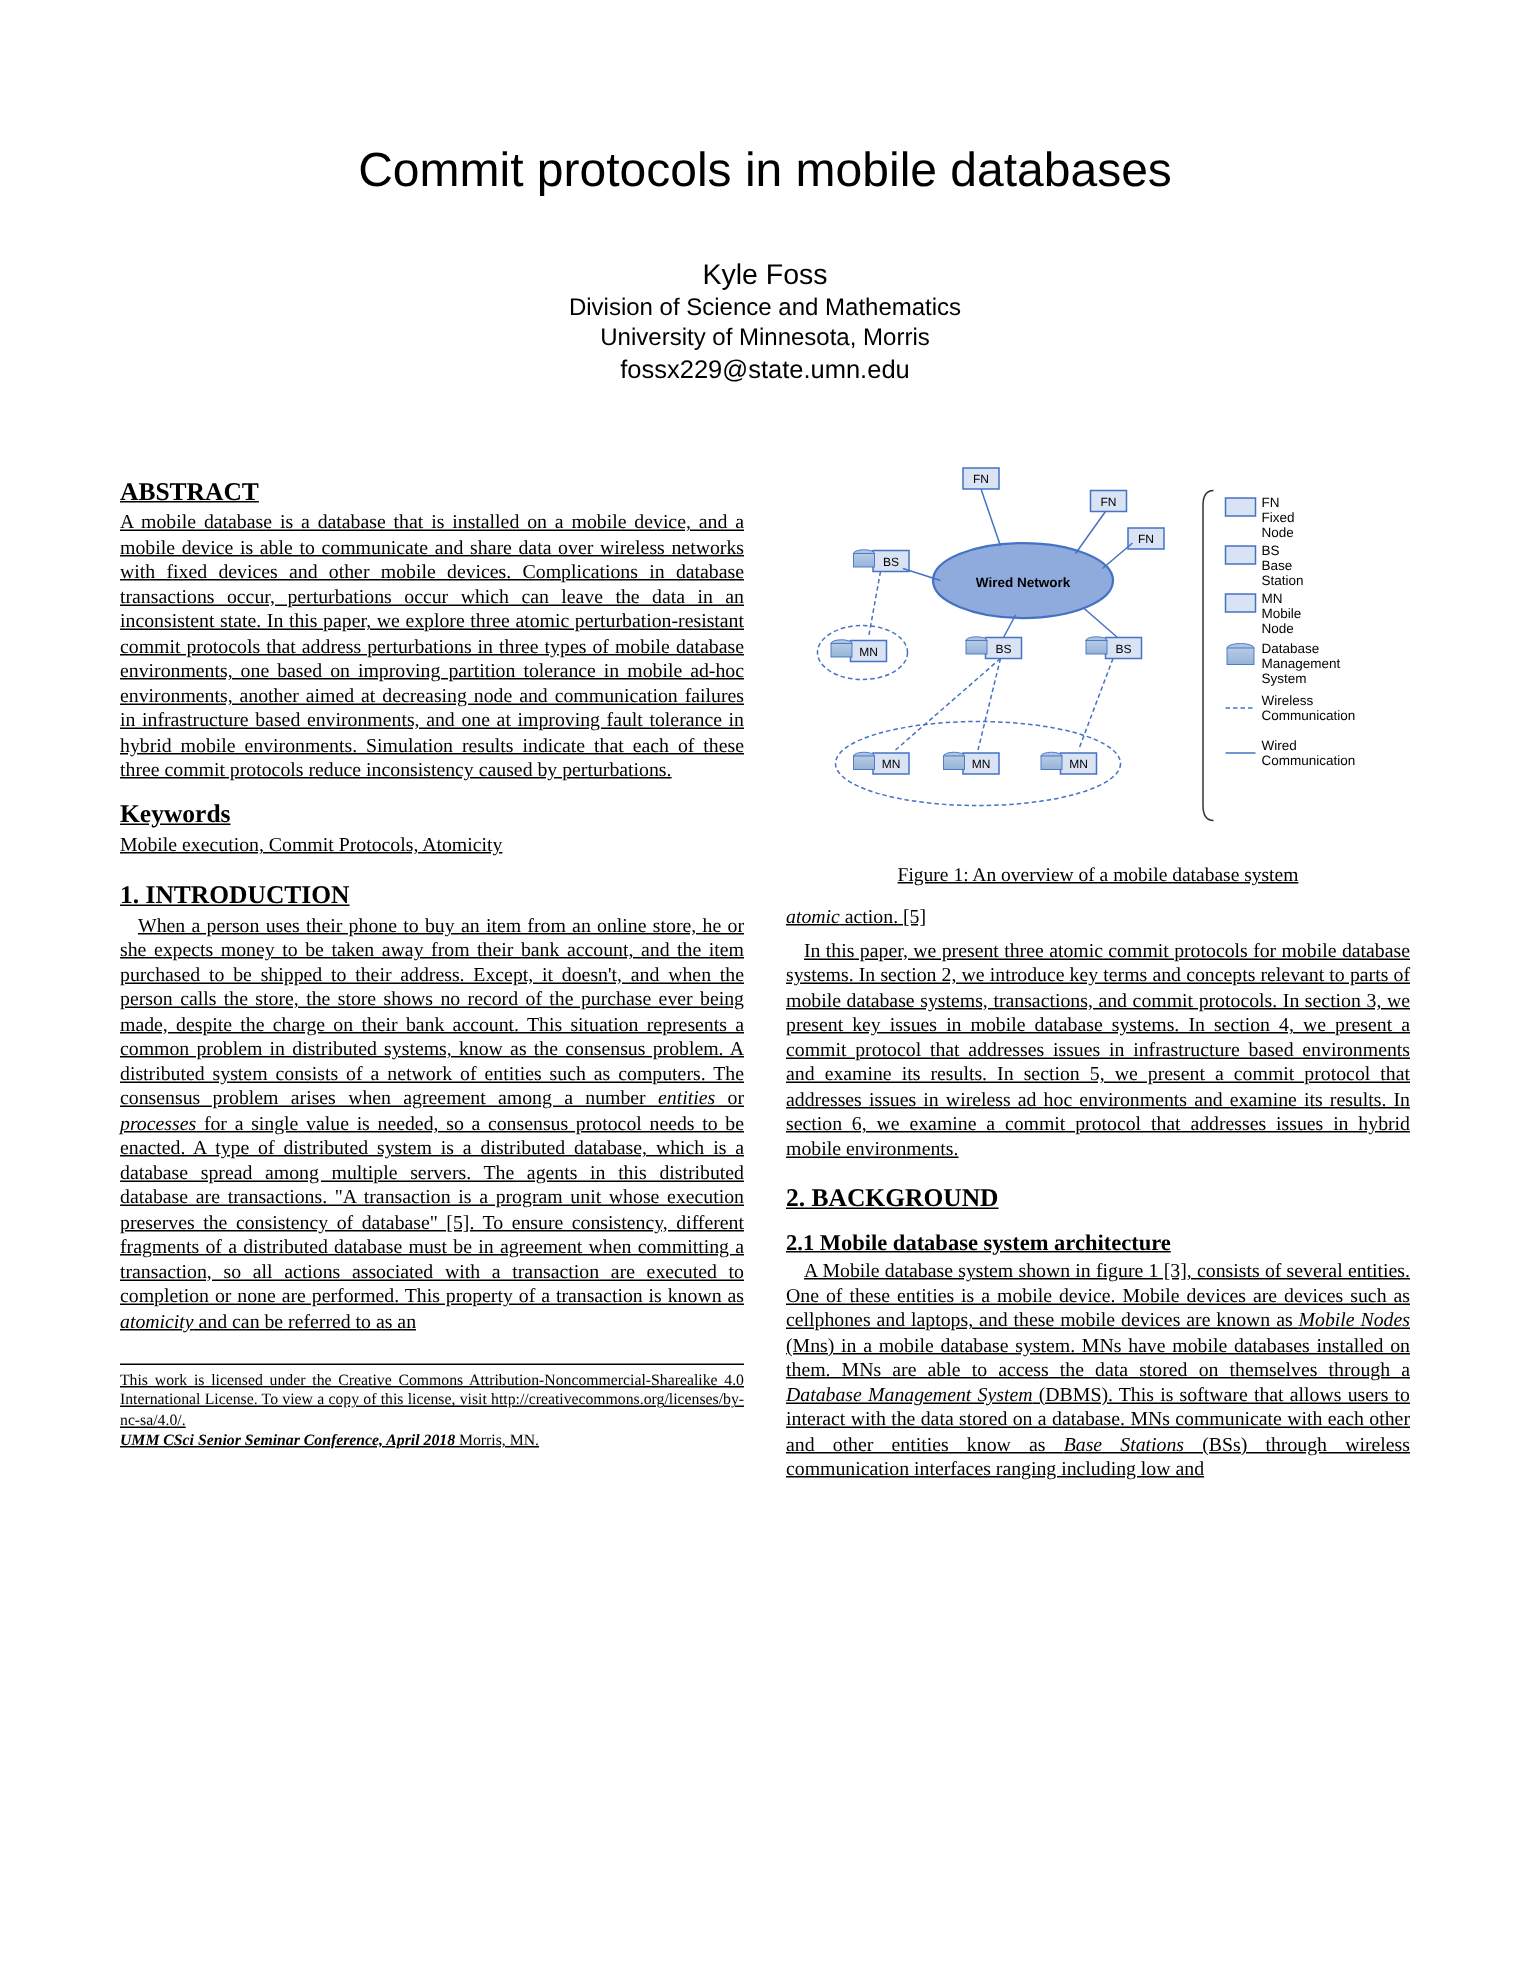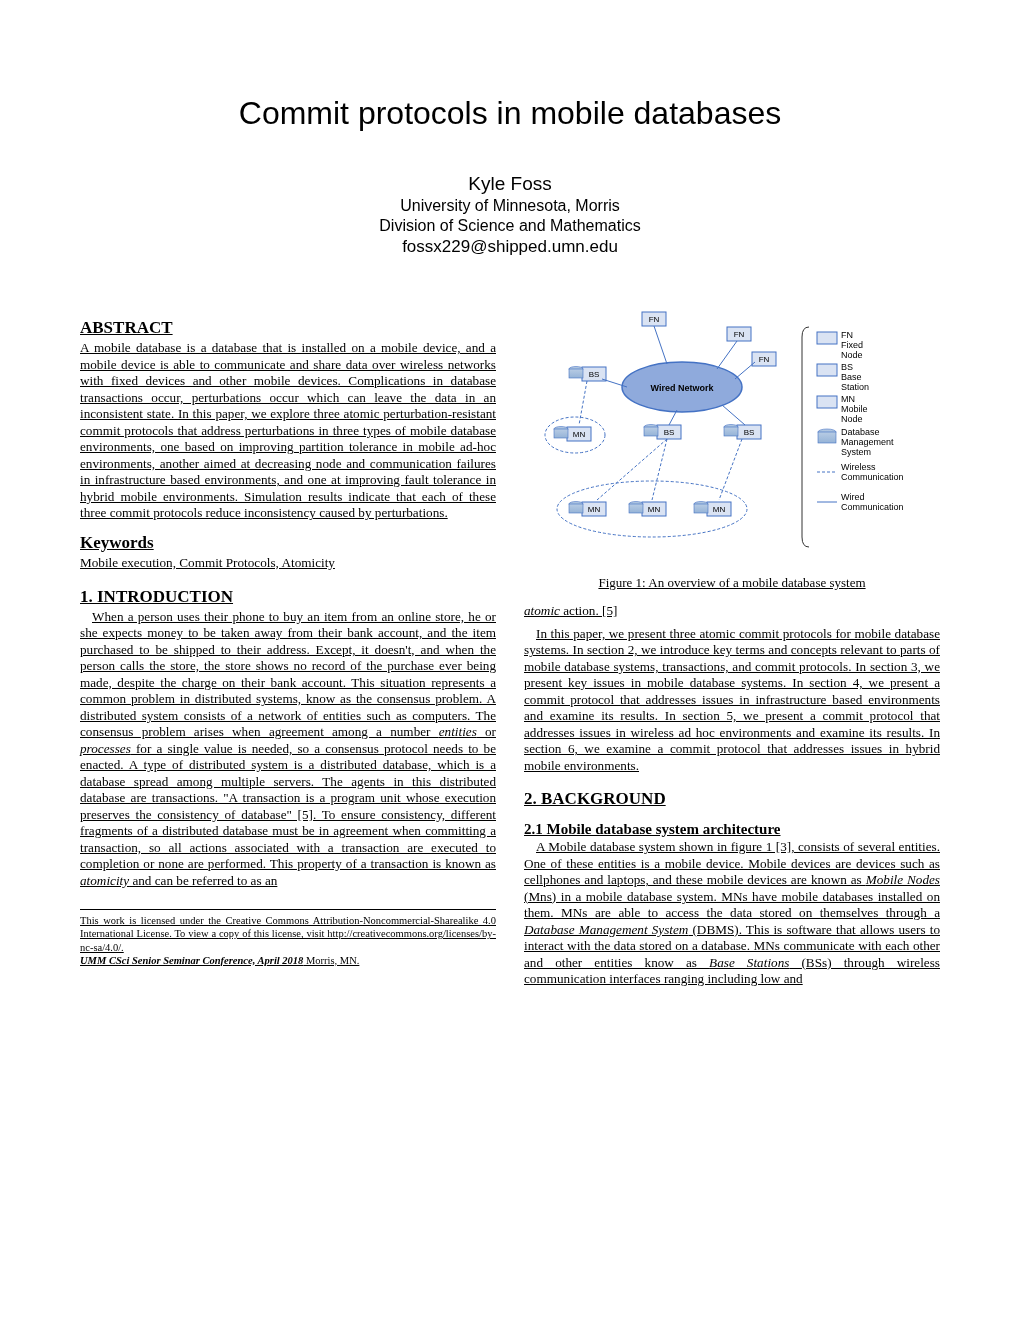--- a/index.html
+++ b/index.html
@@ -91,23 +91,23 @@
   svg { display:block; margin: 0 auto; }
 </style>
 </head>
 <body>
 
 <div class="page">
   <div class="title">Commit protocols in mobile databases</div>
 
   <div class="author-block">
     <div class="author-name">Kyle Foss</div>
+    <div>Division of Science and Mathematics</div>
     <div>University of Minnesota, Morris</div>
-    <div>Division of Science and Mathematics</div>
-    <div class="author-email">fossx229@shipped.umn.edu</div>
+    <div class="author-email">fossx229@state.umn.edu</div>
   </div>
 
   <div class="columns">
 
     <div class="sec-h1">ABSTRACT</div>
     <p class="para-no-indent">A mobile database is a database that is installed on a mobile device, and a mobile device is able to communicate and share data over wireless networks with fixed devices and other mobile devices. Complications in database transactions occur, perturbations occur which can leave the data in an inconsistent state. In this paper, we explore three atomic perturbation-resistant commit protocols that address perturbations in three types of mobile database environments, one based on improving partition tolerance in mobile ad-hoc environments, another aimed at decreasing node and communication failures in infrastructure based environments, and one at improving fault tolerance in hybrid mobile environments. Simulation results indicate that each of these three commit protocols reduce inconsistency caused by perturbations.</p>
 
     <div class="sec-h1">Keywords</div>
     <p class="para-no-indent">Mobile execution, Commit Protocols, Atomicity</p>
 

